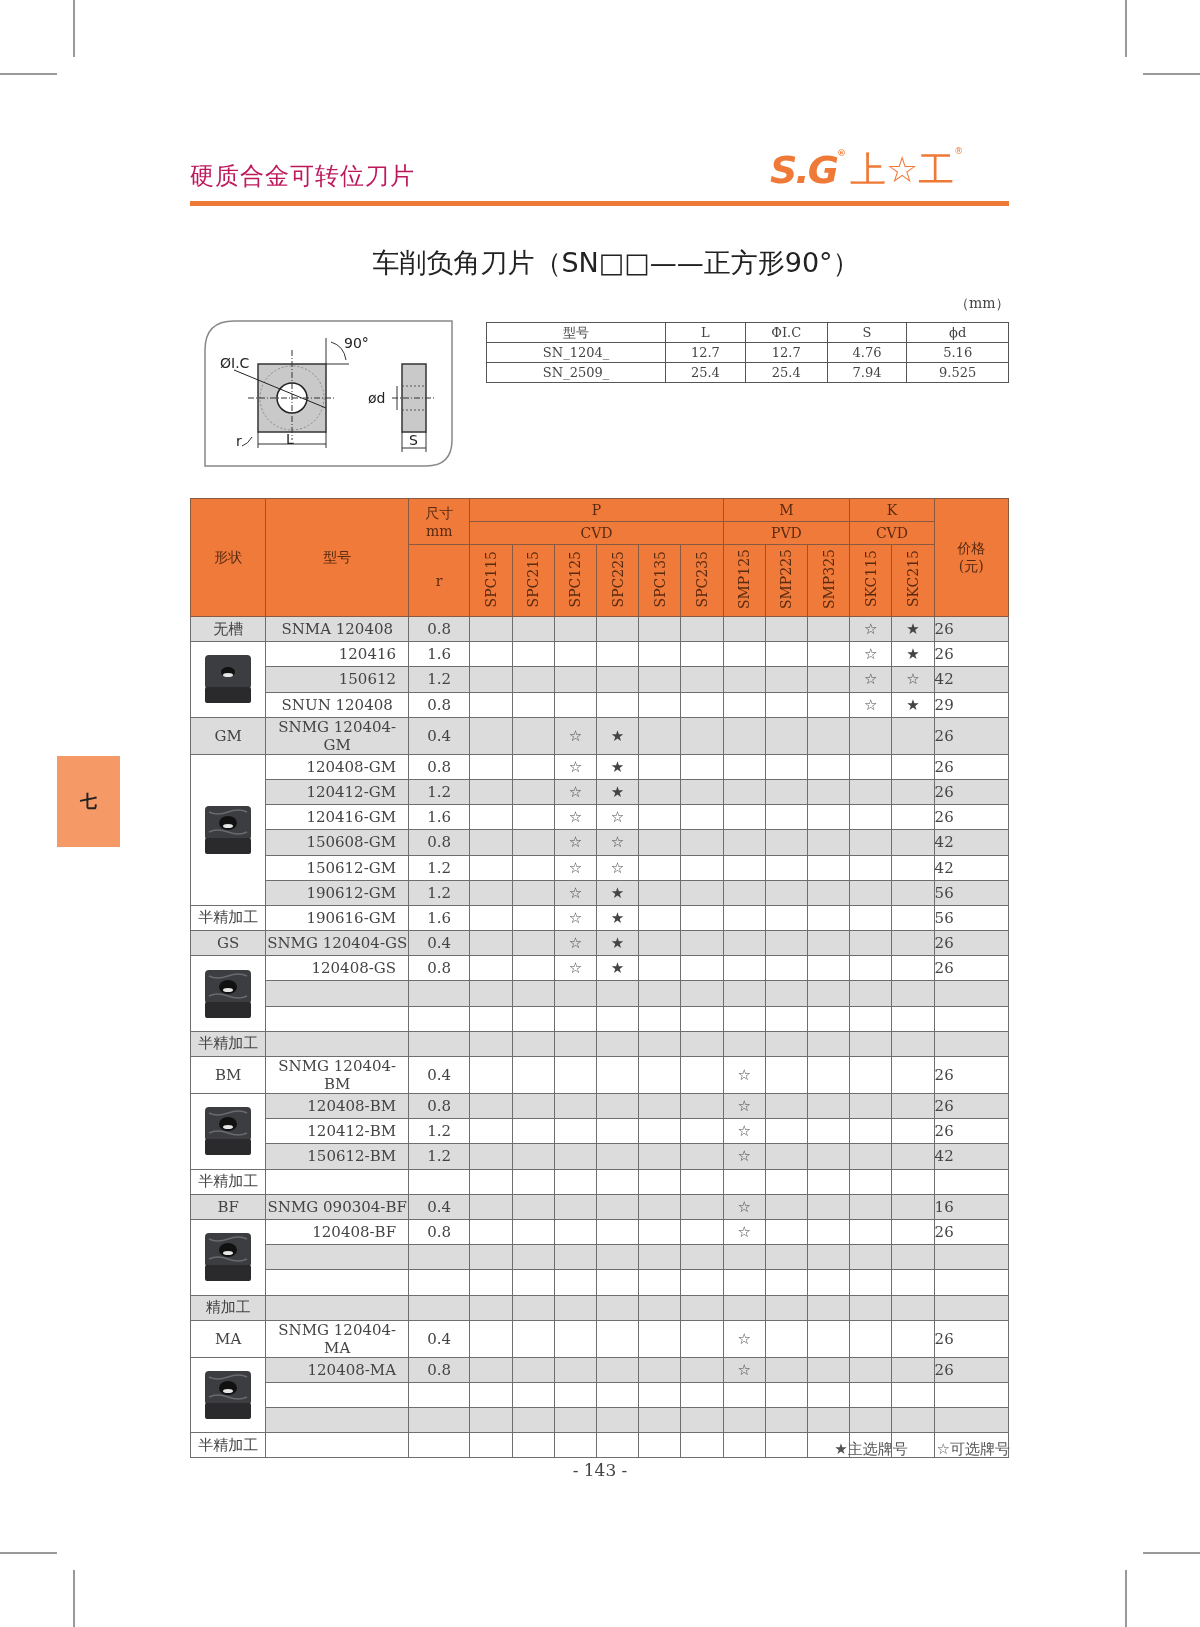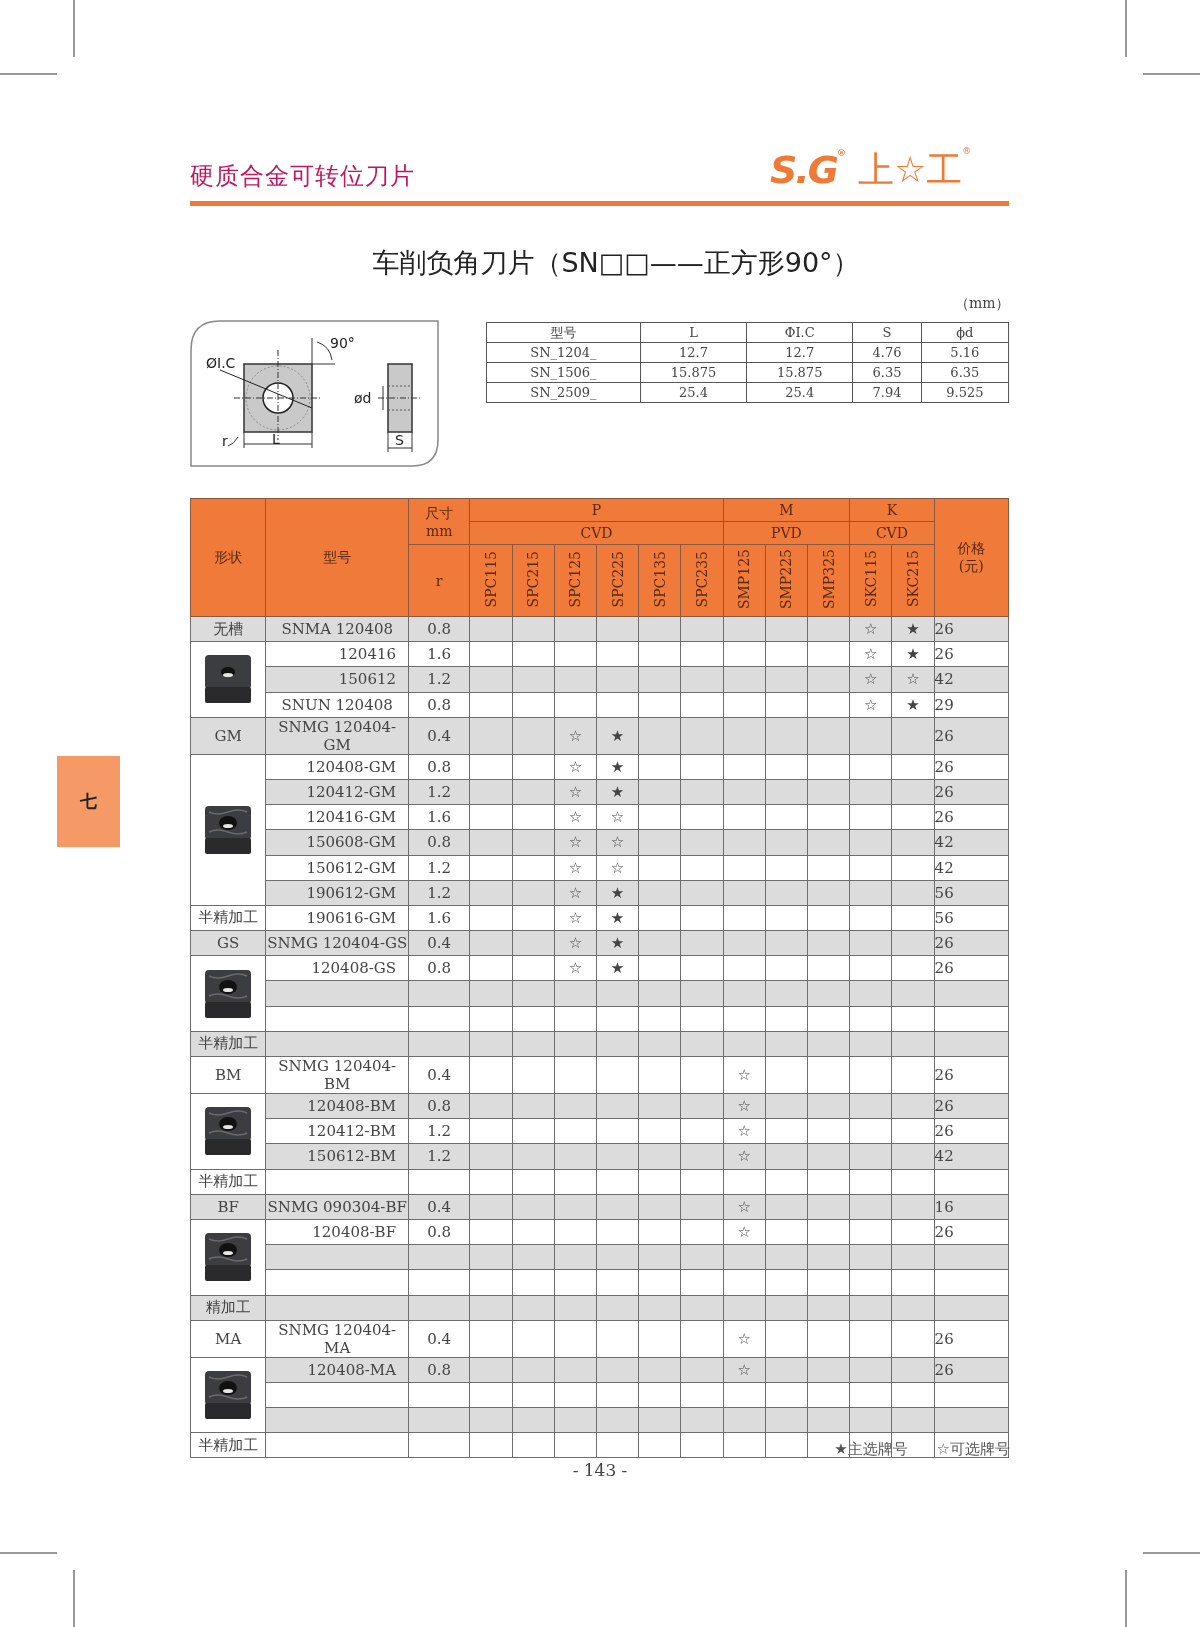--- a/index.html
+++ b/index.html
@@ -1,26 +1,26 @@
 <!DOCTYPE html>
 <html><head>
 <meta charset="utf-8">
 <style>
   html,body{margin:0;padding:0;background:#fff;}
   body{width:1200px;height:1627px;position:relative;overflow:hidden;font-family:"DejaVu Serif","Liberation Serif",serif;color:#333;}
   .crop{position:absolute;background:#9a9a9a;}
   .hdr-title{position:absolute;left:190px;top:160px;font-family:"DejaVu Sans","Liberation Sans",sans-serif;font-size:24px;color:#be185d;letter-spacing:1px;}
-  .logo{position:absolute;left:770px;top:148px;height:44px;display:flex;align-items:center;gap:14px;color:#ef7a38;}
+  .logo{position:absolute;left:770px;top:148px;height:44px;display:flex;align-items:center;gap:6px;color:#ef7a38;}
   .logo .sg{font-family:"DejaVu Sans","Liberation Sans",sans-serif;font-weight:bold;font-style:italic;font-size:38px;letter-spacing:-2px;}
   .logo .reg{font-size:9px;vertical-align:top;}
   .logo .cn{font-family:"DejaVu Sans","Liberation Sans",sans-serif;font-size:36px;}
   .hdr-rule{position:absolute;left:190px;top:201px;width:819px;height:5px;background:#ef7a38;}
   .page-title{position:absolute;left:16px;width:1200px;top:245px;text-align:center;font-family:"DejaVu Sans","Liberation Sans",sans-serif;font-size:27px;color:#222;}
   .unit{position:absolute;left:955px;top:295px;font-size:14px;color:#444;}
-  .diagram{position:absolute;left:190px;top:320px;width:250px;height:148px;}
+  .diagram{position:absolute;left:204px;top:320px;width:250px;height:148px;}
   table.dim{position:absolute;left:486px;top:322px;width:523px;border-collapse:collapse;font-size:13px;}
   table.dim td, table.dim th{border:1.5px solid #555;text-align:center;height:19px;padding:0;font-weight:normal;color:#444;}
   table.main{position:absolute;left:190px;top:498px;width:819px;border-collapse:collapse;table-layout:fixed;font-size:15px;}
   table.main th{background:#f07a3a;color:#5a2a10;font-weight:normal;border:1.5px solid #8a5a40;padding:0;font-size:14px;}
   table.main td{border:1.5px solid #6e6e6e;height:24.2px;padding:0;text-align:center;color:#444;font-size:15px;}
   table.main tr.g td{background:#dcdcdd;}
   table.main tr.w td{background:#fff;}
   table.main td.shape-img{background:#fff !important;vertical-align:middle;}
   table.main td.model{text-align:right;padding-right:12px;}
   table.main td.model.full{text-align:center;padding-right:0;}
@@ -99,27 +99,20 @@
       <th>ϕd</th>
     </tr>
   </thead>
   <tbody id="dim-body">
       <tr>
         <td>SN_1204_</td>
         <td>12.7</td>
         <td>12.7</td>
         <td>4.76</td>
         <td>5.16</td>
-      </tr>
-      <tr>
-        <td>SN_1506_</td>
-        <td>15.875</td>
-        <td>15.875</td>
-        <td>6.35</td>
-        <td>6.35</td>
       </tr>
       <tr>
         <td>SN_2509_</td>
         <td>25.4</td>
         <td>25.4</td>
         <td>7.94</td>
         <td>9.525</td>
       </tr>
     </tbody>
 </table>

